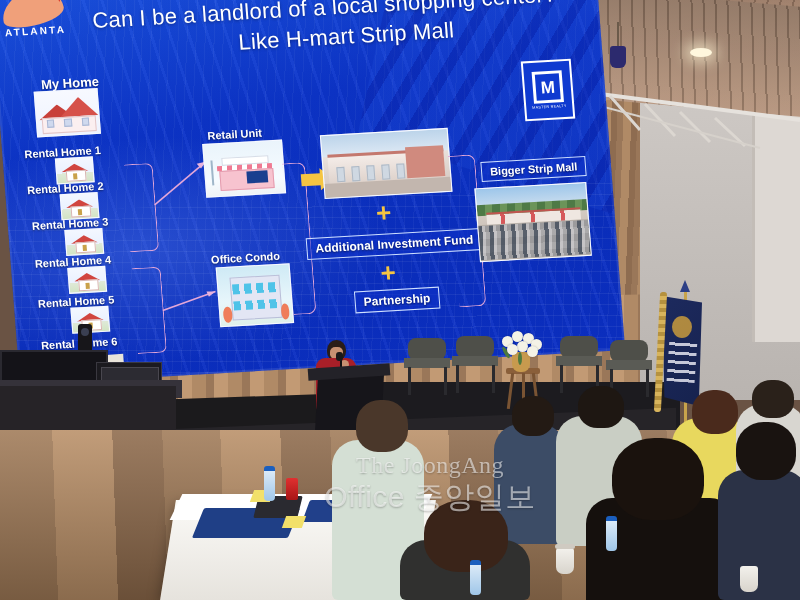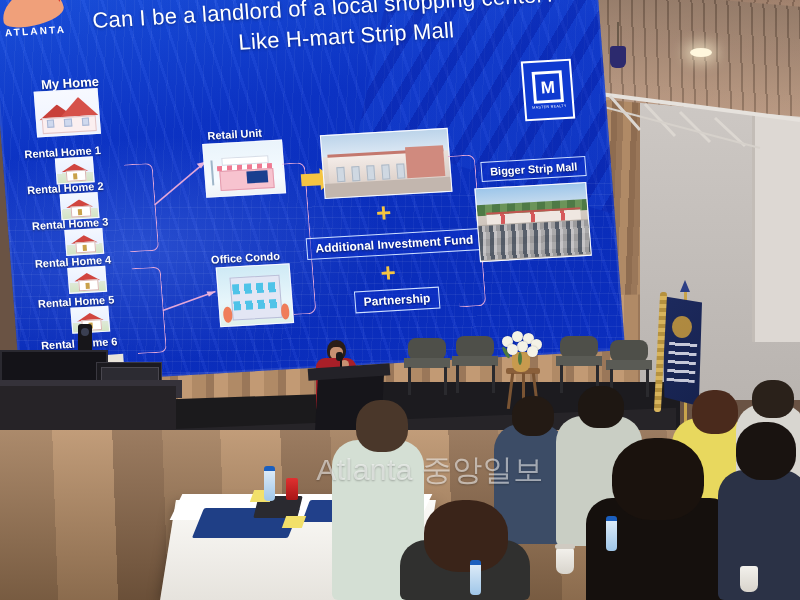--- a/index.html
+++ b/index.html
@@ -527,16 +527,17 @@
     <div class="p-head" style="left:424px;top:500px;width:84px;height:72px;background:#3a2419;"></div>
   </div>
 
   <div class="bottle" style="left:606px;top:516px;"></div>
   <div class="bottle" style="left:470px;top:560px;"></div>
   <div class="cup" style="left:556px;top:548px;"></div>
   <div class="cup-lid" style="left:555px;top:544px;"></div>
   <div class="cup" style="left:740px;top:566px;"></div>
 
   <div class="wm">
-    <div class="wm2">Atlanta 중앙일보</div>
+    <div class="wm1">The JoongAng</div>
+    <div class="wm2">Office 중앙일보</div>
   </div>
 
 </div>
 
 </body></html>

